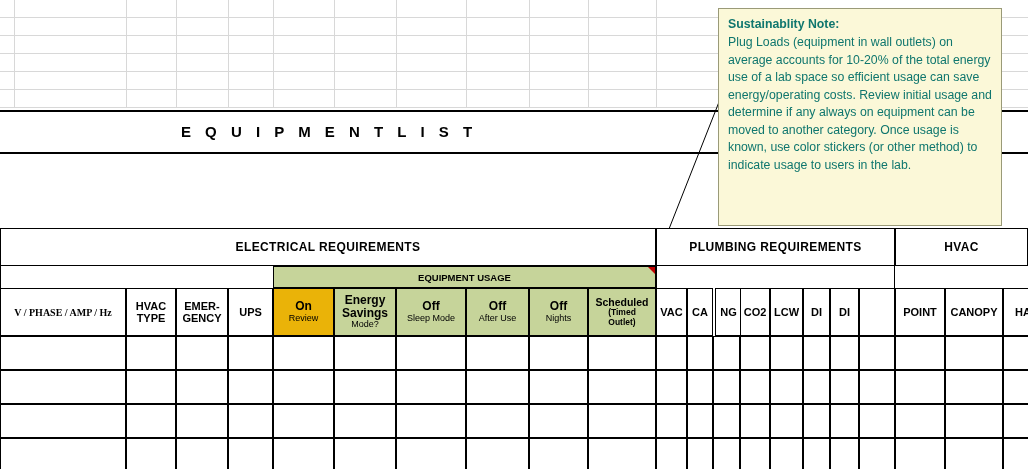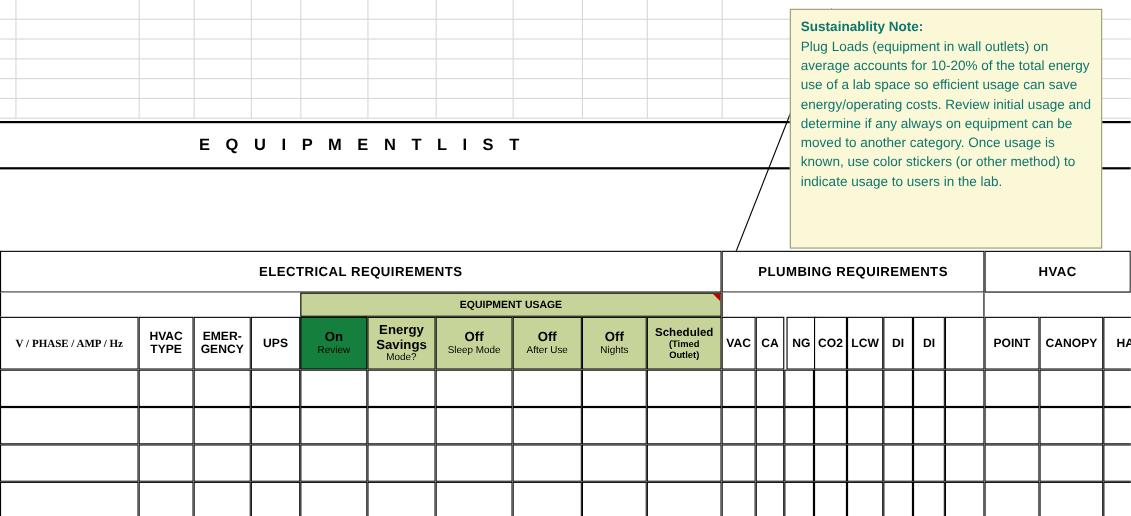--- a/index.html
+++ b/index.html
@@ -44,21 +44,21 @@
 
   
   .tbl{position:absolute;left:0;top:228px;width:1028px;height:241px;}
   .cell{position:absolute;box-sizing:border-box;border:1px solid #000;
         display:flex;align-items:center;justify-content:center;text-align:center;
         overflow:hidden;background:#fff;}
   .cell.nb{border:none;}
   .hdr{font-weight:bold;font-size:11px;}
   .grp{font-weight:bold;font-size:12px;letter-spacing:.4px;}
   .green{background:#c6d49a;}
-  .grey{background:#15803d;}
+  .grey{background:#eab308;}
   .sm{font-size:9px;font-weight:normal;}
   .stack{flex-direction:column;line-height:1.1;}
   .tiny{font-size:8.5px;}
   .red-tri{position:absolute;width:0;height:0;border-top:7px solid #c00000;border-left:7px solid transparent;right:0;top:0;}
 </style>
 </head>
 <body>
 
 <div class="sheet">
 

